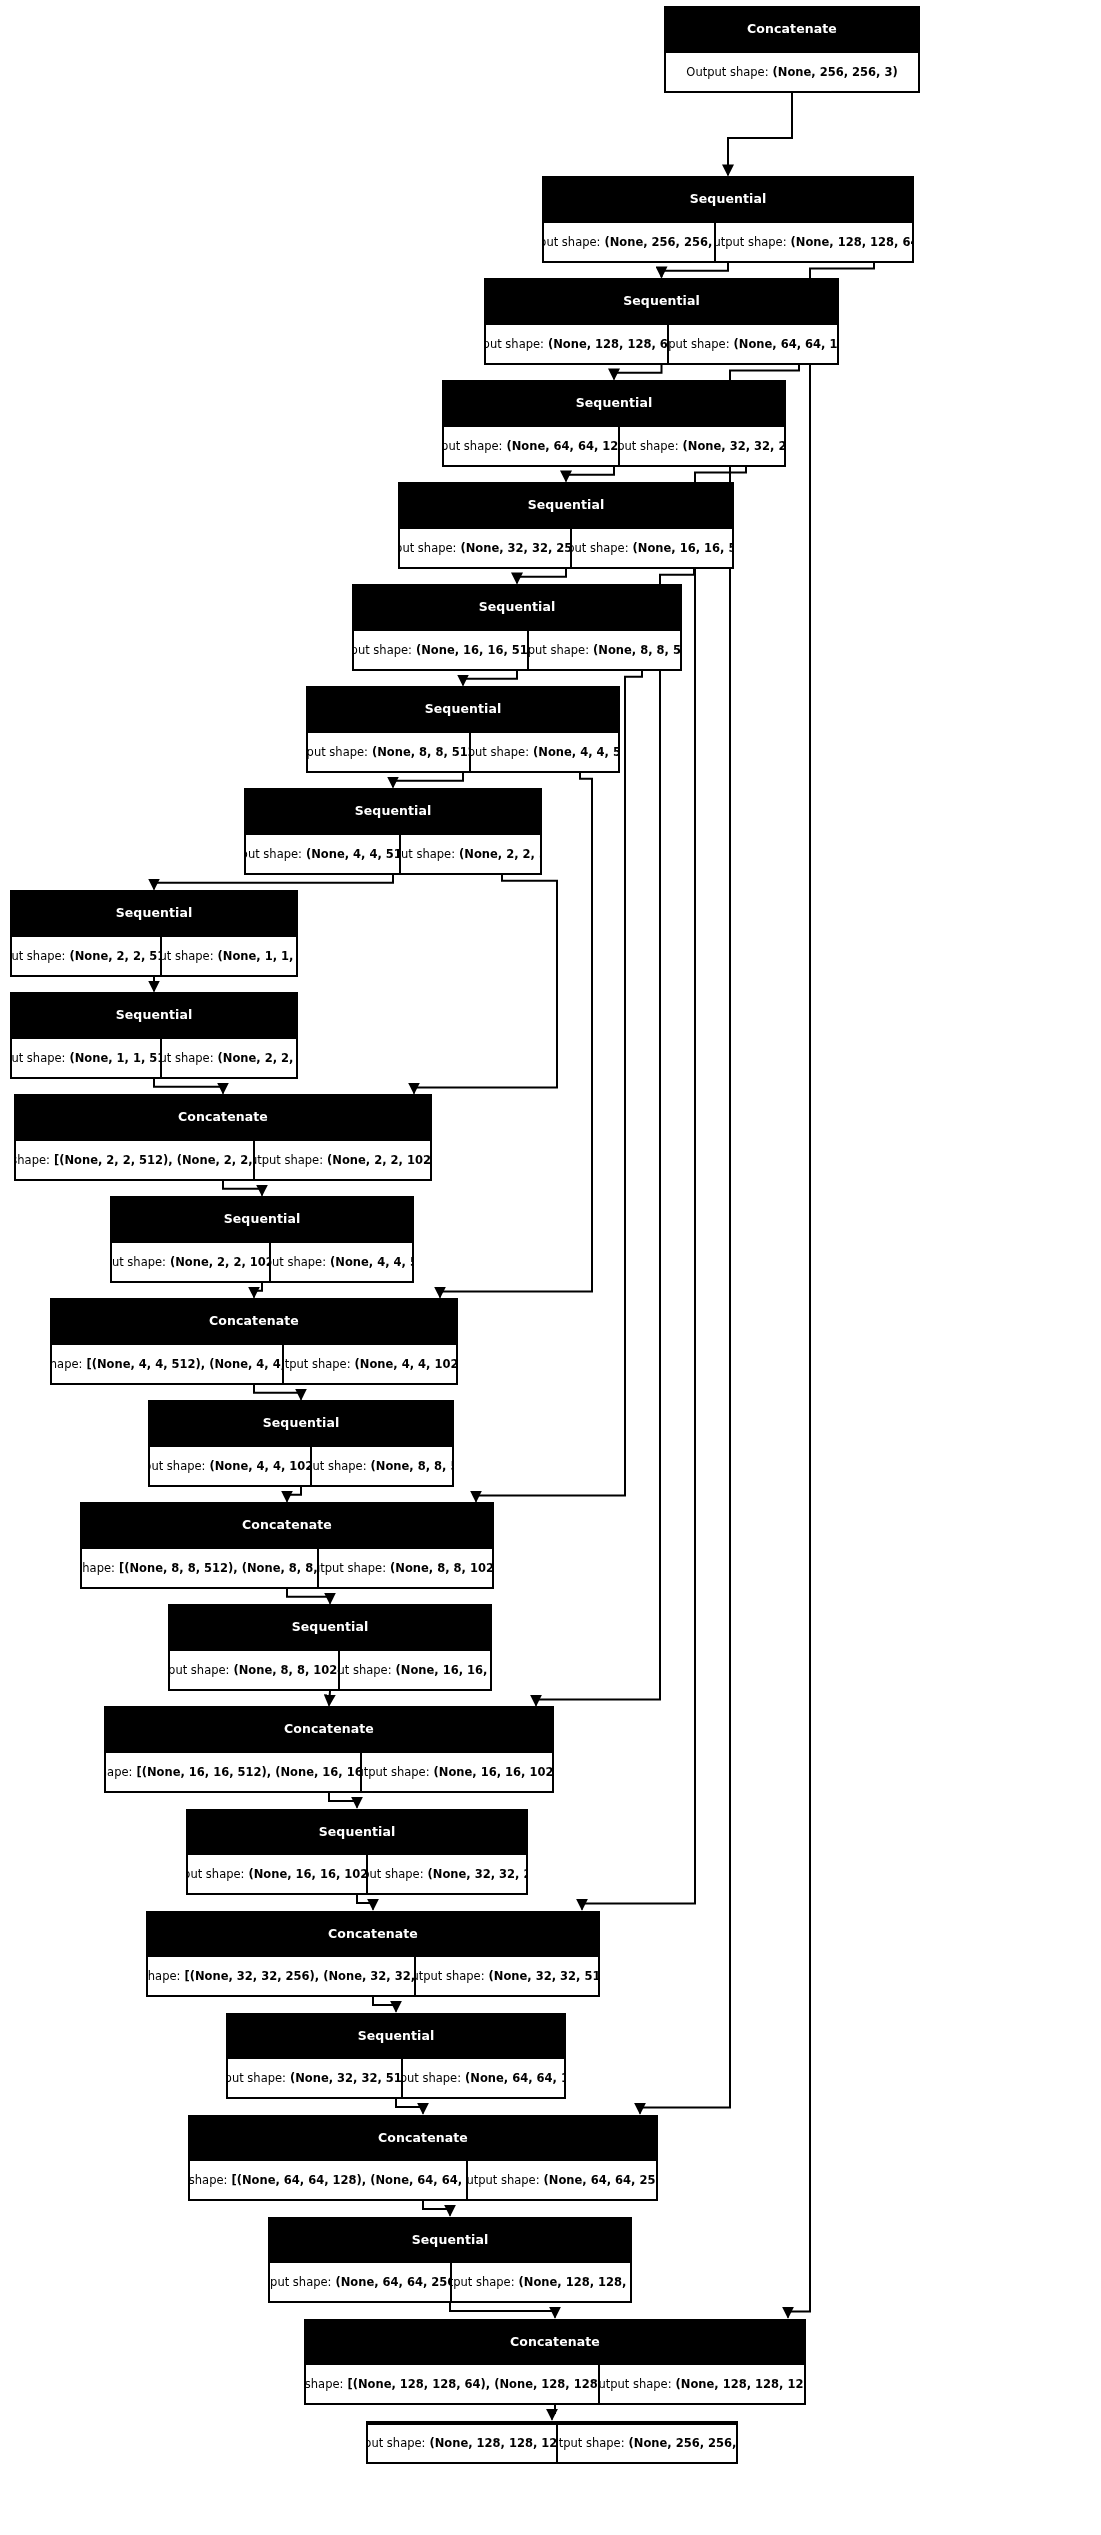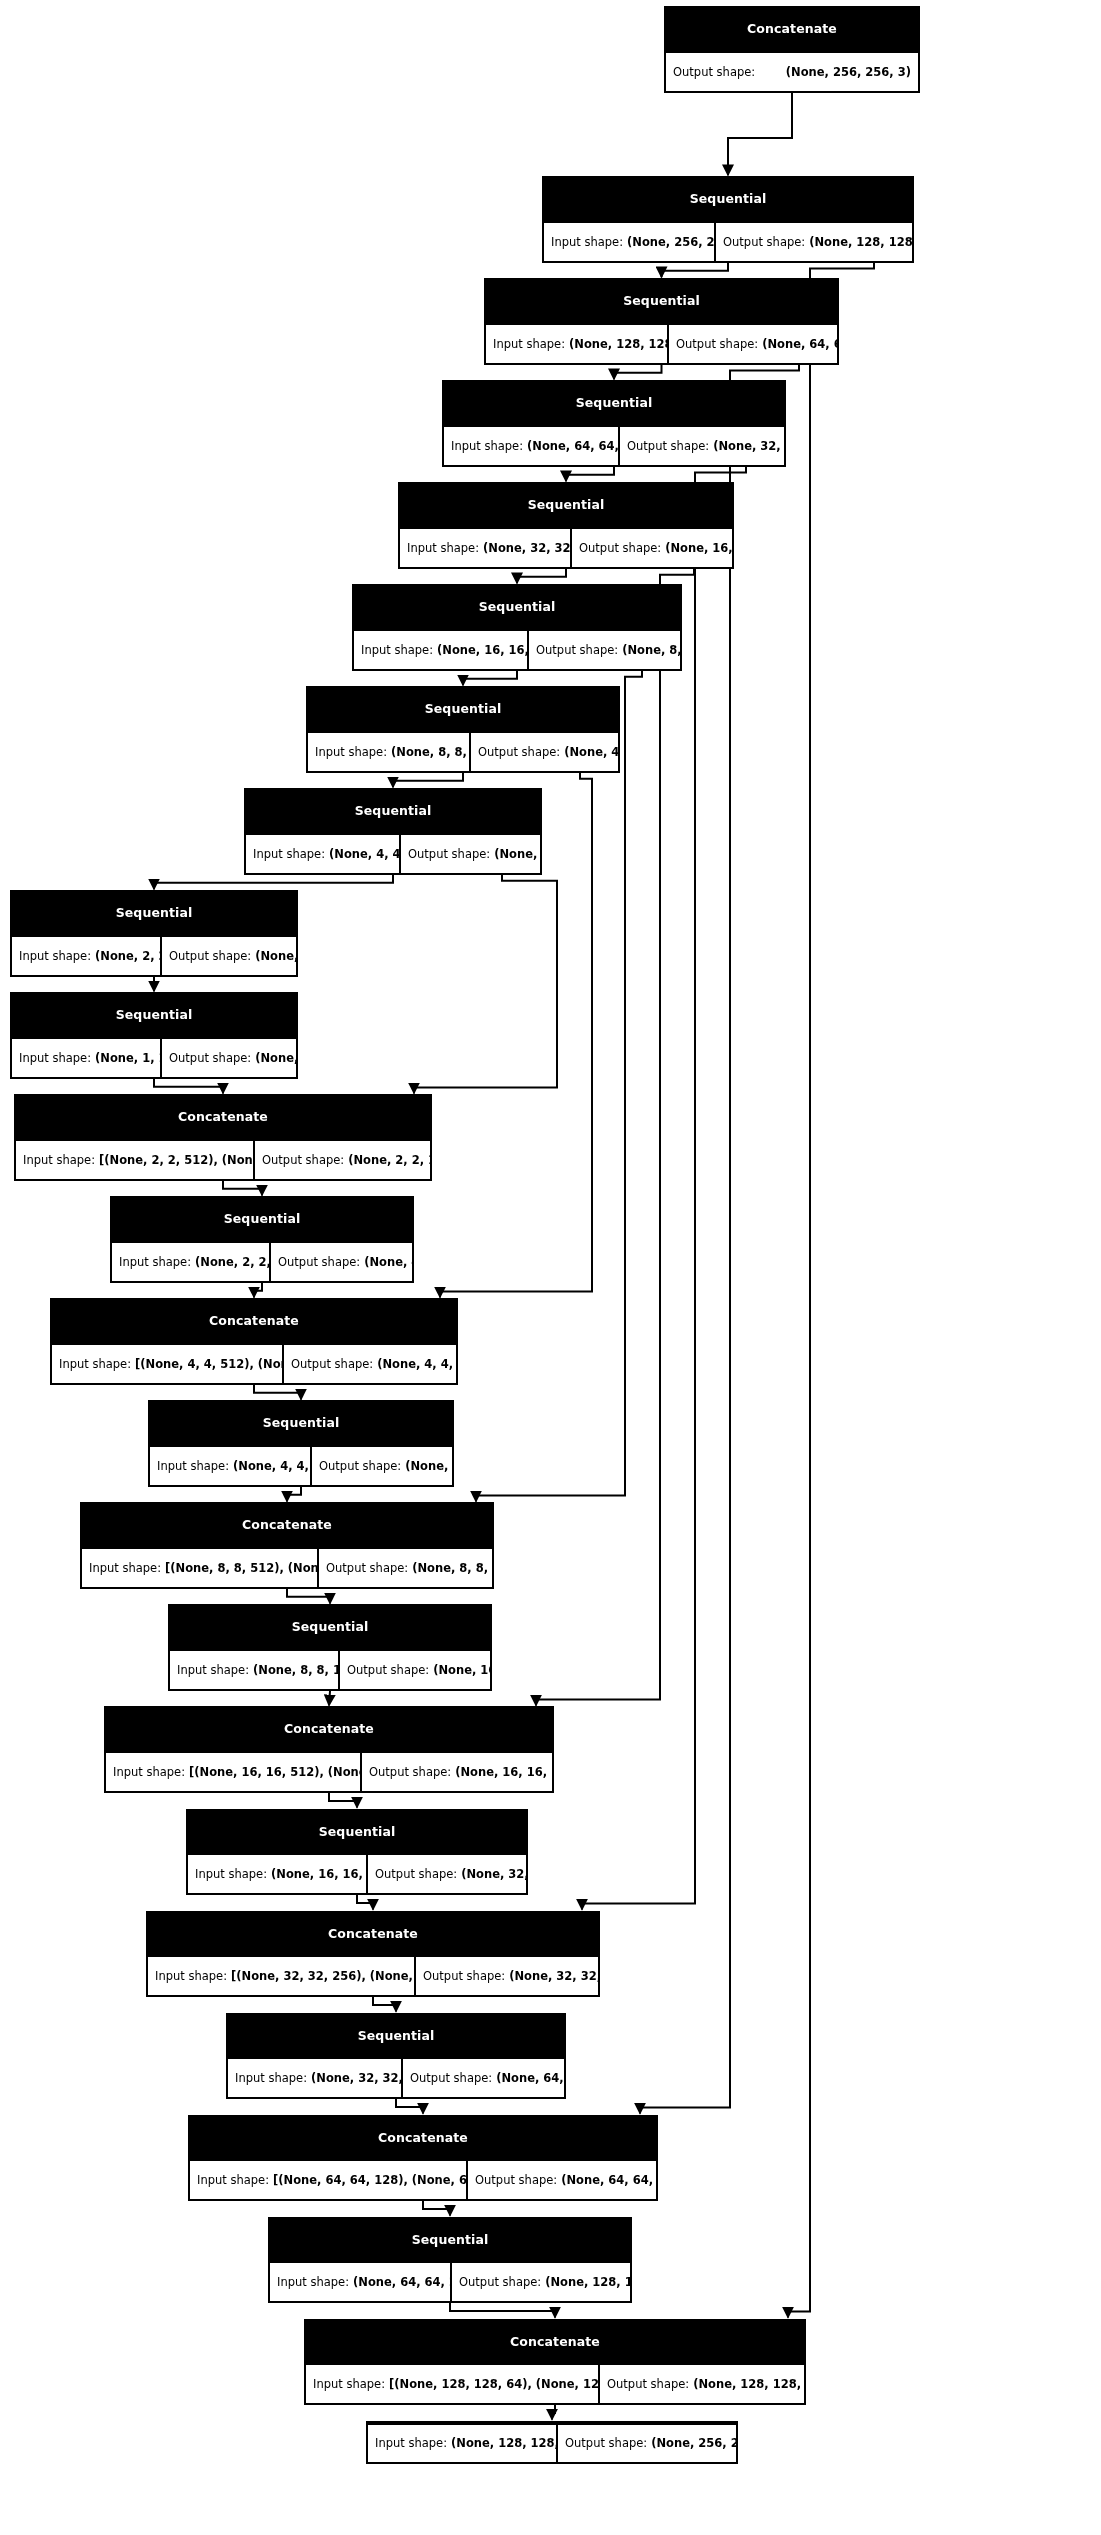--- a/index.html
+++ b/index.html
@@ -44,21 +44,21 @@
   .node-body {
     display: flex;
     height: 28px;
     background: #ffffff;
   }
   .cell {
     flex: 0 0 auto;
     box-sizing: border-box;
     display: flex;
     align-items: center;
-    justify-content: space-between;
+    justify-content: center;
     border-top: 2px solid #000000;
     height: 28px;
     font-size: 11.5px;
     color: #000000;
     white-space: nowrap;
     padding: 0 7px;
     overflow: hidden;
   }
   .cell.in {
     border-right: 2px solid #000000;

